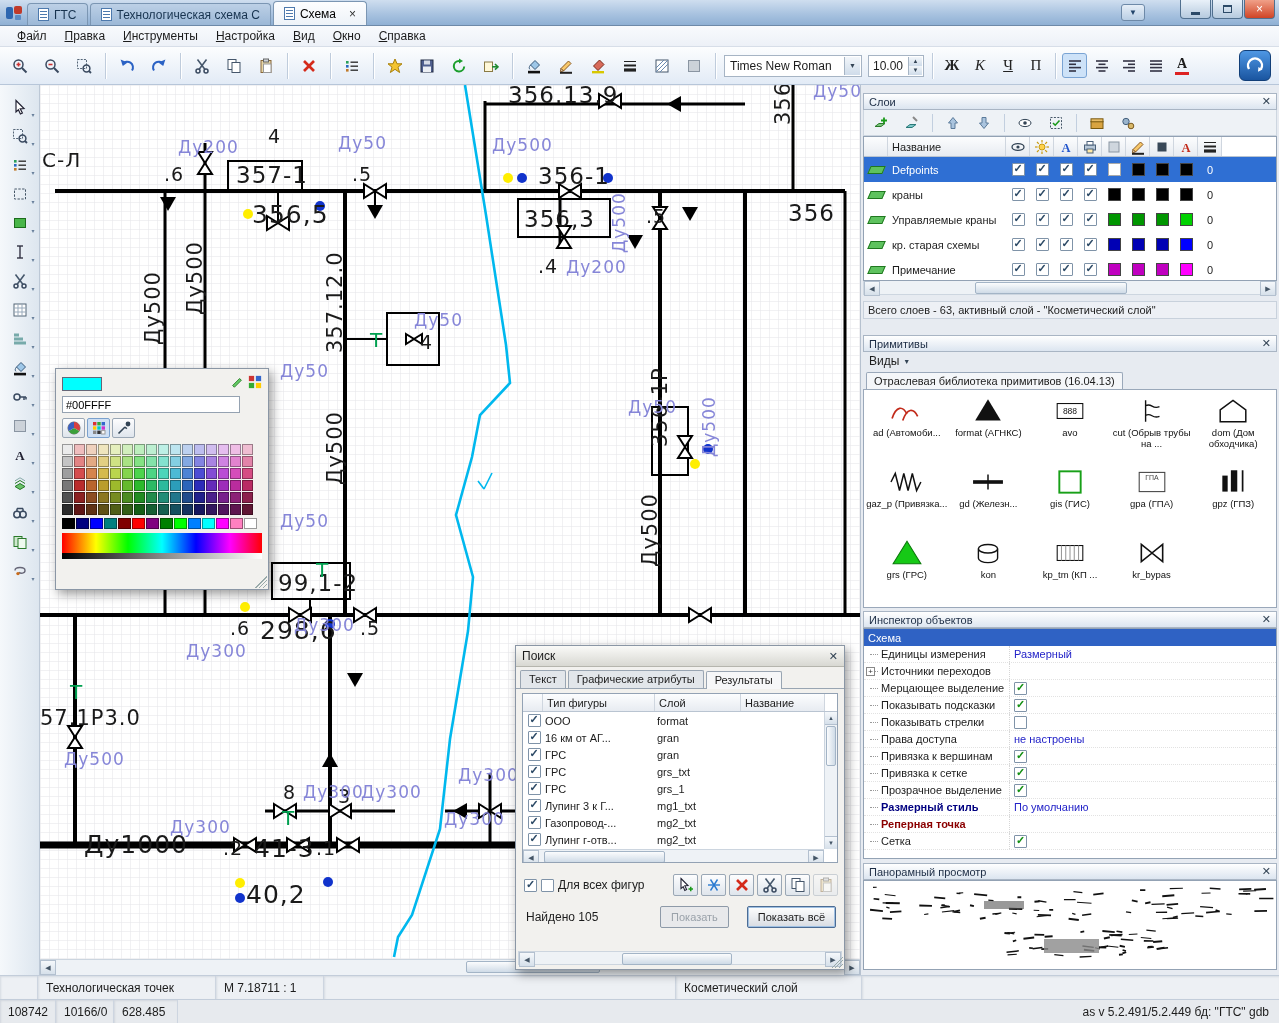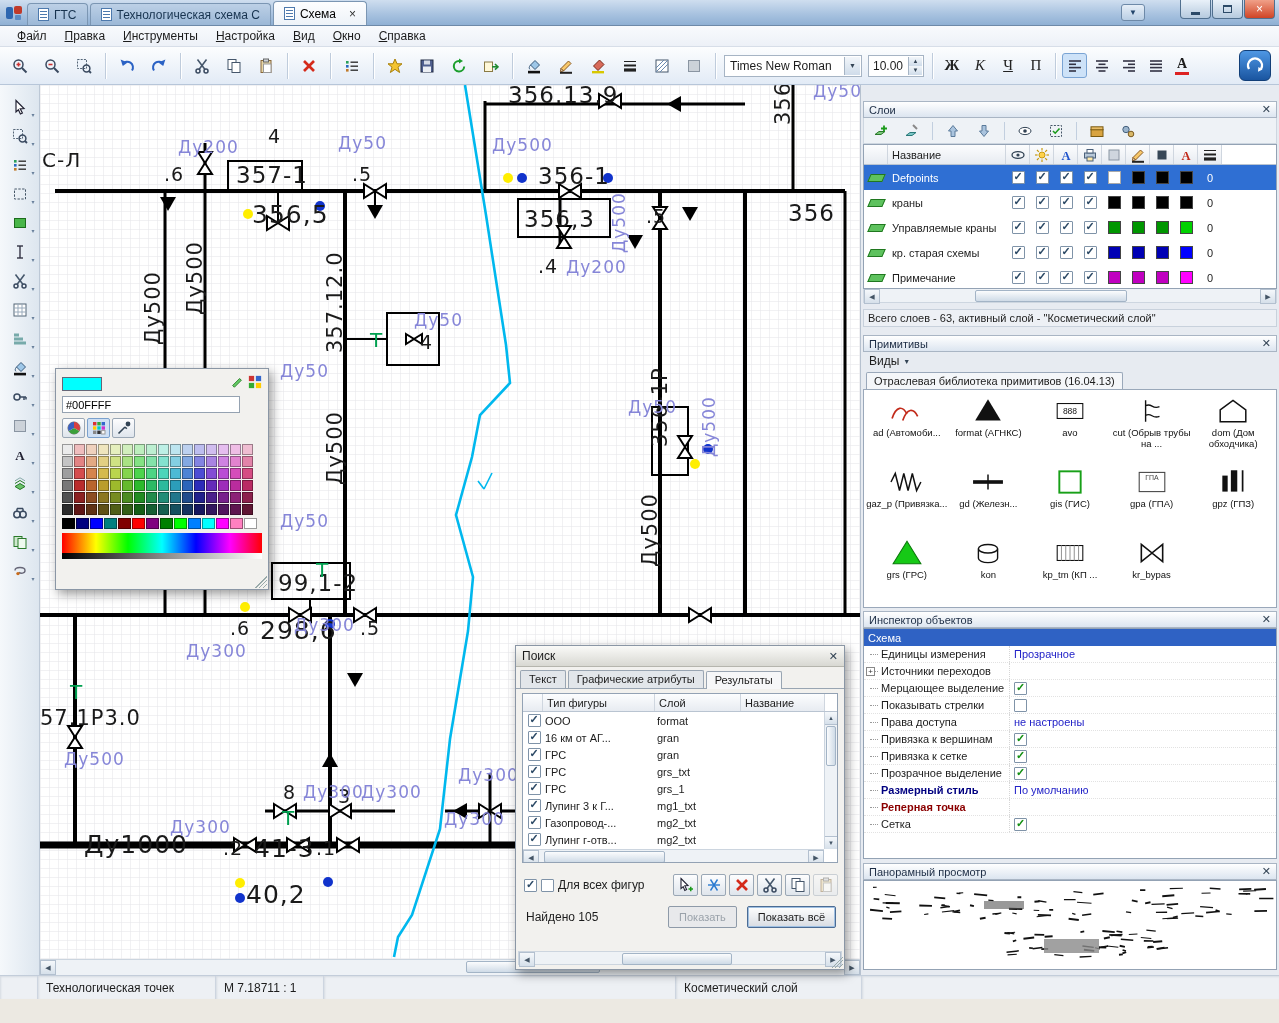--- a/index.html
+++ b/index.html
@@ -806,21 +806,21 @@
       <div class="sb-btn">◀</div>
       <div class="sb-track">
         <div class="sb-thumb" style="left:52%;width:17%"></div>
       </div>
       <div class="sb-btn">▶</div>
     </div>
   </div>
 
   <div class="right-panel">
 
-    <div class="sec" id="sec-layers" style="top:16px;height:246px">
+    <div class="sec" id="sec-layers" style="top:8px;height:246px">
       <div class="sec-title">
         <span>Слои</span>
         <span class="sec-close">✕</span>
       </div>
       <div class="ltb" id="layers-toolbar">
           <div class="tbtn">
             <span>
               <svg class="ic" width="16" height="16" viewBox="0 0 16 16">
                 <path d="M2 11.5 L6 8.5 H12 L8 11.5 Z" fill="#7cc77c" stroke="#2a7a2a"></path>
                 <path d="M11 2.5 V8.5 M8 5.5 H14" stroke="#1a9a1a" stroke-width="1.8"></path>
@@ -1230,35 +1230,43 @@
         <span>Инспектор объектов</span>
         <span class="sec-close">✕</span>
       </div>
       <div class="insp" id="inspector" style="height:231px">
           <div class="insp-root">Схема</div>
           <div class="insp-row">
             <div class="insp-label" style="">
               <span>Единицы измерения</span>
             </div>
             <div class="insp-val">
-              <span>Прозрачное</span>
+              <span>Размерный</span>
             </div>
           </div>
           <div class="insp-row">
             <div class="insp-label" style="">
               <span class="exp">+</span>
               <span>Источники переходов</span>
             </div>
             <div class="insp-val">
               <span></span>
             </div>
           </div>
           <div class="insp-row">
             <div class="insp-label" style="">
               <span>Мерцающее выделение</span>
+            </div>
+            <div class="insp-val">
+              <span class="cb green on"></span>
+            </div>
+          </div>
+          <div class="insp-row">
+            <div class="insp-label" style="">
+              <span>Показывать подсказки</span>
             </div>
             <div class="insp-val">
               <span class="cb green on"></span>
             </div>
           </div>
           <div class="insp-row">
             <div class="insp-label" style="">
               <span>Показывать стрелки</span>
             </div>
             <div class="insp-val">
@@ -1768,21 +1776,21 @@
                 <rect x="3" y="2.5" width="10" height="12" fill="#e7d6a6" stroke="#87673a"></rect>
                 <rect x="5.5" y="1" width="5" height="3" fill="#cfd4da" stroke="#666"></rect>
                 <rect x="5.5" y="6" width="7.5" height="8.5" fill="#fff" stroke="#999"></rect>
               </svg>
             </span>
           </div>
         </div>
     </div>
     <div class="sd-found">
       <span>Найдено 105</span>
-      <div style="margin-left:auto;display:flex;gap:10px">
+      <div style="margin-left:auto;display:flex;gap:18px">
         <div class="btn disabled">Показать</div>
         <div class="btn default">Показать всё</div>
       </div>
     </div>
     <div class="sd-bsb">
       <div class="sb-btn">◀</div>
       <div class="sb-track">
           <div class="sb-thumb" style="left:30%;width:38%"></div>
         </div>
       <div class="sb-btn">▶</div>
@@ -1791,14 +1799,20 @@
   </div>
 
   <div class="statusbar">
     <div class="scell" style="width:38px"></div>
     <div class="scell" style="width:178px">Технологическая точек</div>
     <div class="scell" style="width:108px">М 7.18711 : 1</div>
     <div class="scell" style="width:352px"></div>
     <div class="scell" style="width:186px">Косметический слой</div>
     <div class="scell" style="flex:1;border-right:none"></div>
   </div>
+  <div class="bottombar">
+    <div class="scell" style="width:56px">108742</div>
+    <div class="scell" style="width:58px">10166/0</div>
+    <div class="scell" style="width:64px">628.485</div>
+    <div class="ver">as  v 5.2.491/5.2.449  бд: "ГТС" gdb</div>
+  </div>
 
 </div>
 
 </body></html>

